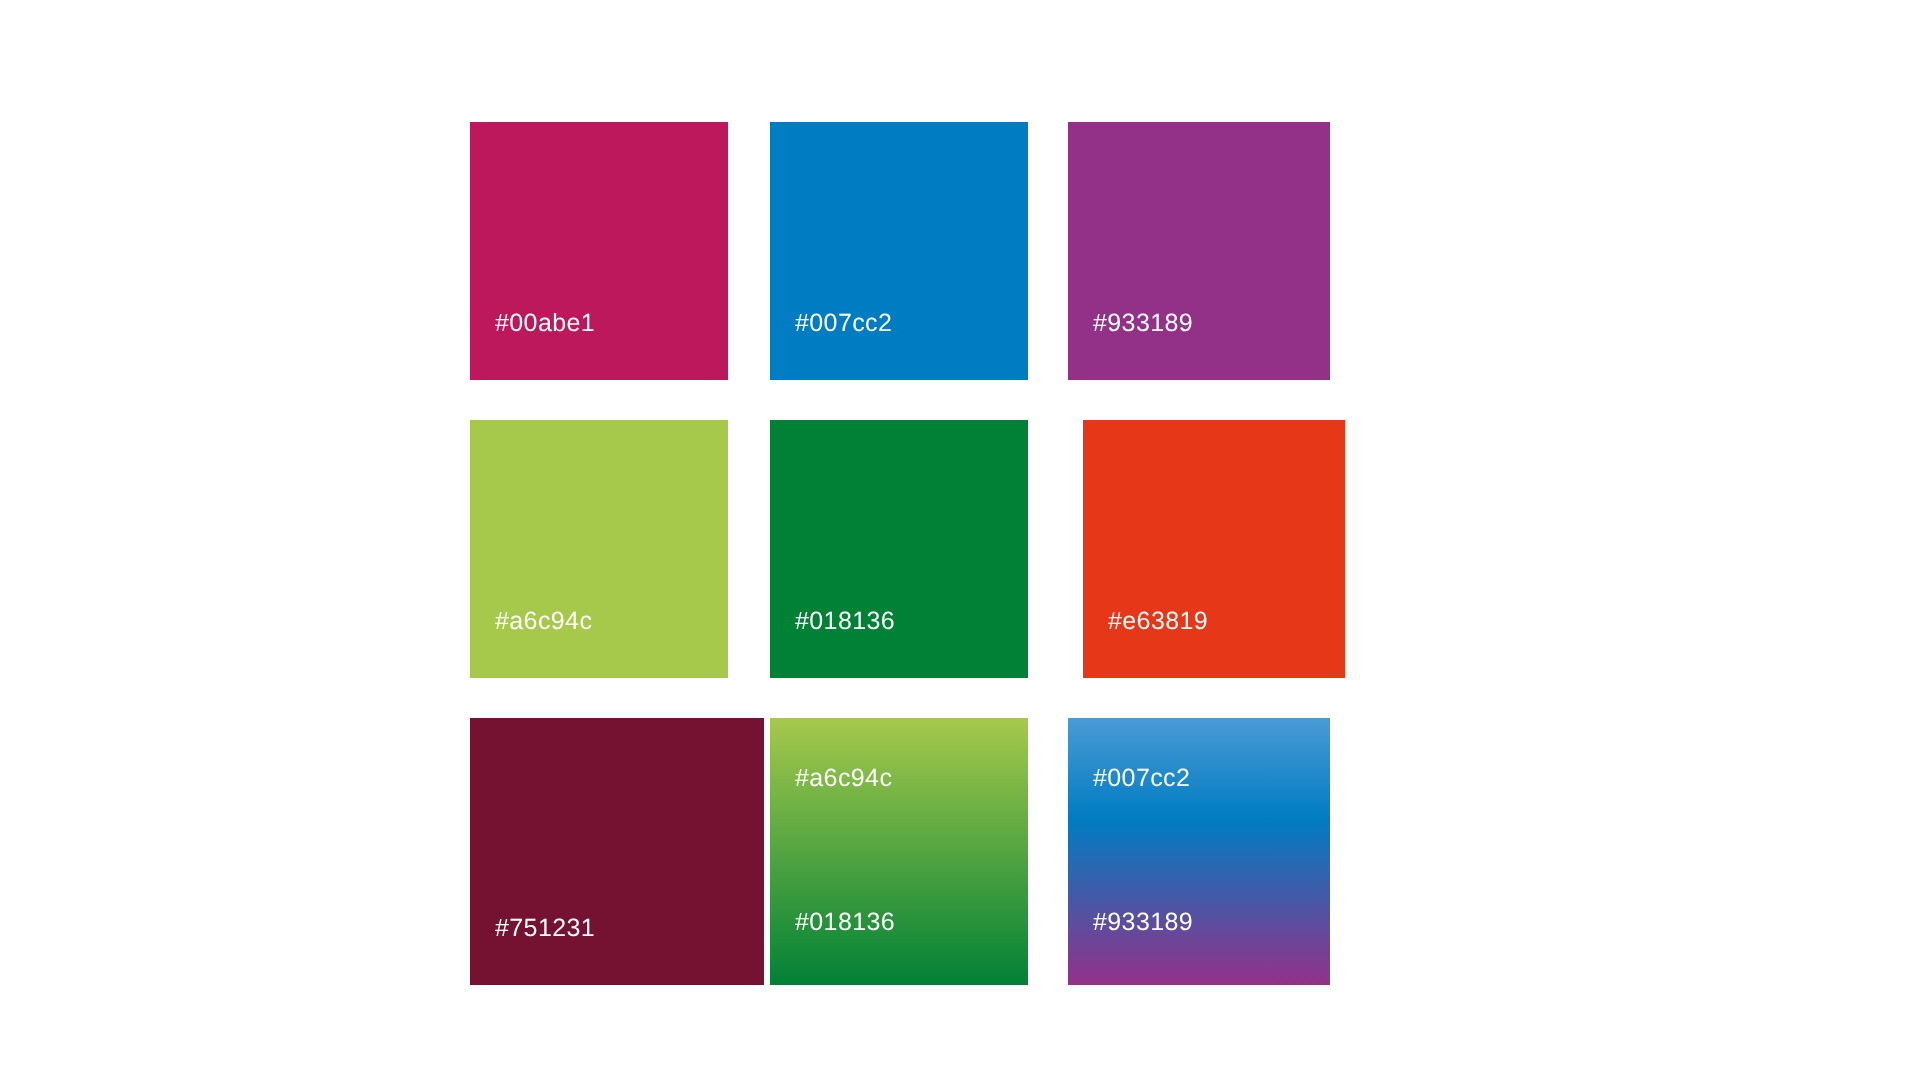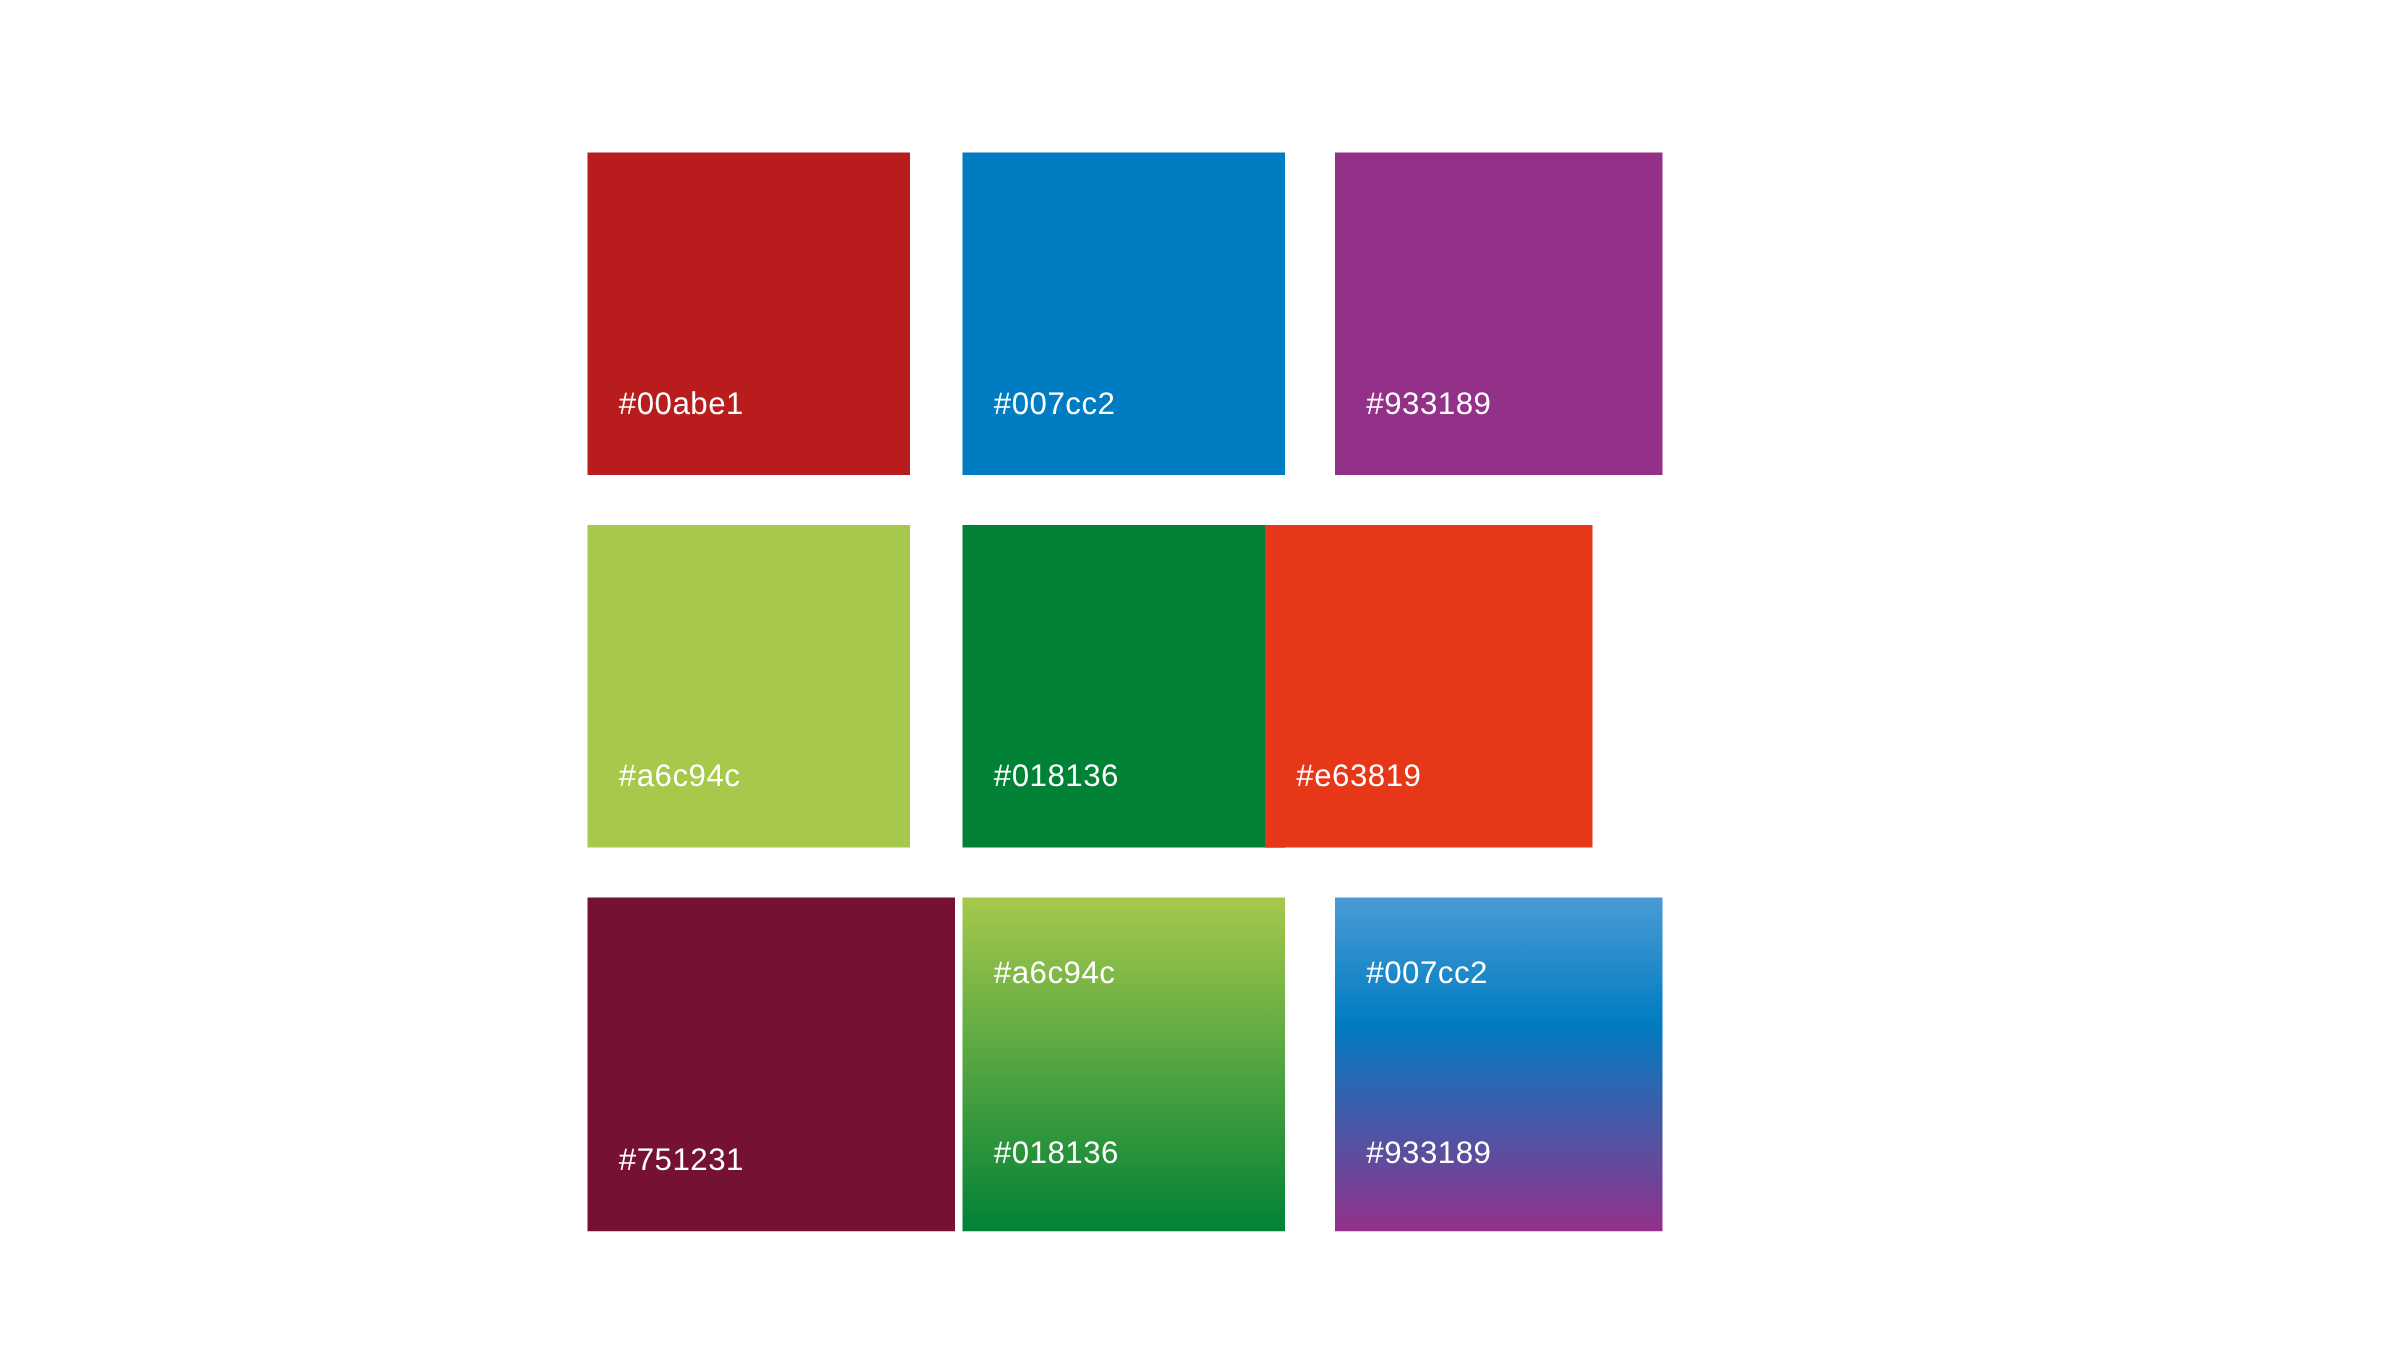--- a/index.html
+++ b/index.html
@@ -48,41 +48,41 @@
 
   
   .label-top   { top: 48px; }
   .label-bottom{ bottom: 50px; }
 </style>
 </head>
 <body>
 
 <div id="palette-board" style="width: 1920px; height: 1080px; background: rgb(255, 255, 255);">
 
-  <div class="swatch" style="left: 470px; top: 122px; width: 258px; height: 258px; background: #b91c1c;">
+  <div class="swatch" style="left: 470px; top: 122px; width: 258px; height: 258px; background: #be185d;">
     <span class="swatch-label label-lower">#00abe1</span>
   </div>
 
   <div class="swatch" style="left: 770px; top: 122px; width: 258px; height: 258px; background: rgb(0, 124, 194);">
     <span class="swatch-label label-lower">#007cc2</span>
   </div>
 
   <div class="swatch" style="left: 1068px; top: 122px; width: 262px; height: 258px; background: rgb(147, 49, 137);">
     <span class="swatch-label label-lower">#933189</span>
   </div>
 
   <div class="swatch" style="left: 470px; top: 420px; width: 258px; height: 258px; background: rgb(166, 201, 76);">
     <span class="swatch-label label-lower">#a6c94c</span>
   </div>
 
   <div class="swatch" style="left: 770px; top: 420px; width: 258px; height: 258px; background: rgb(1, 129, 54);">
     <span class="swatch-label label-lower">#018136</span>
   </div>
 
-  <div class="swatch" style="left: 1012px; top: 420px; width: 262px; height: 258px; background: rgb(230, 56, 25);">
+  <div class="swatch" style="left: 1083px; top: 420px; width: 262px; height: 258px; background: rgb(230, 56, 25);">
     <span class="swatch-label label-lower">#e63819</span>
   </div>
 
   <div class="swatch" style="left: 470px; top: 718px; width: 294px; height: 267px; background: rgb(117, 18, 49);">
     <span class="swatch-label label-lower">#751231</span>
   </div>
 
   <div class="swatch" style="left: 770px; top: 718px; width: 258px; height: 267px; background: linear-gradient(rgb(166, 201, 76) 0%, rgb(1, 129, 54) 100%);">
     <span class="swatch-label label-top">#a6c94c</span>
     <span class="swatch-label label-bottom">#018136</span>

